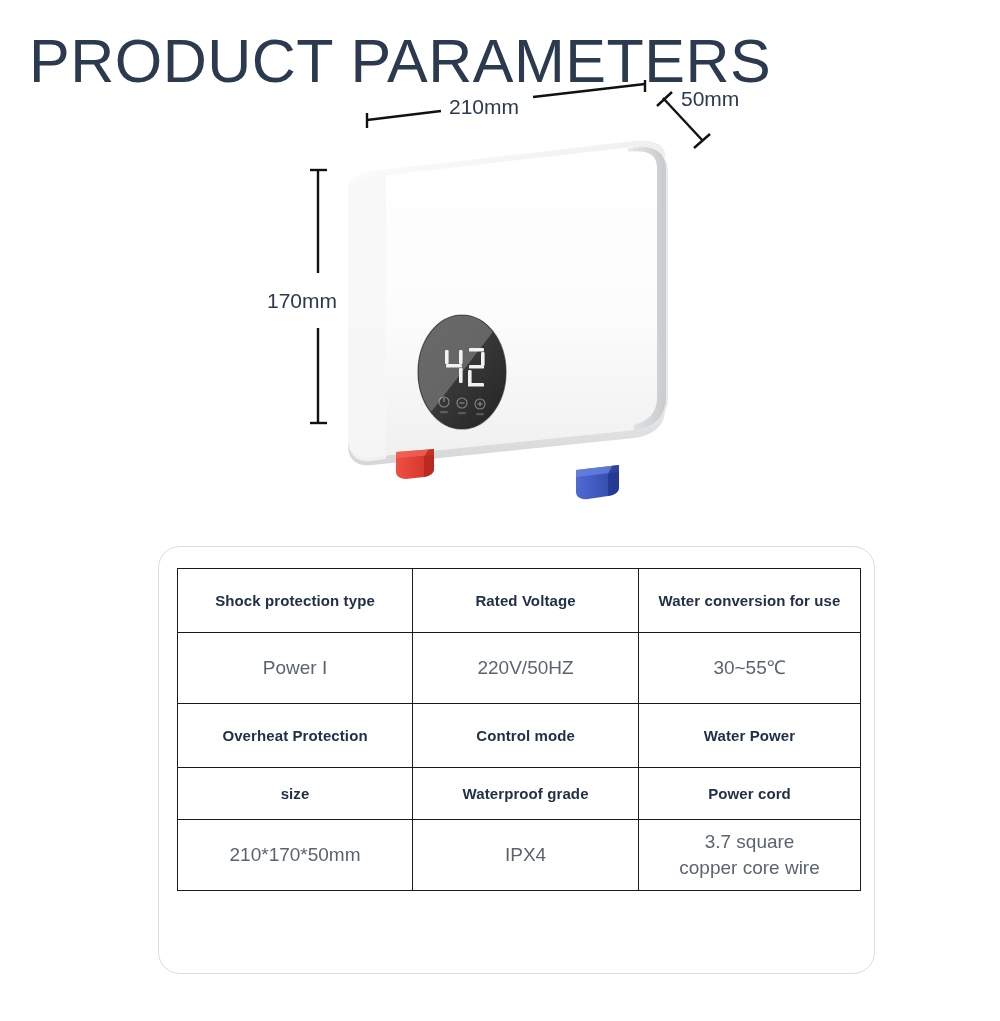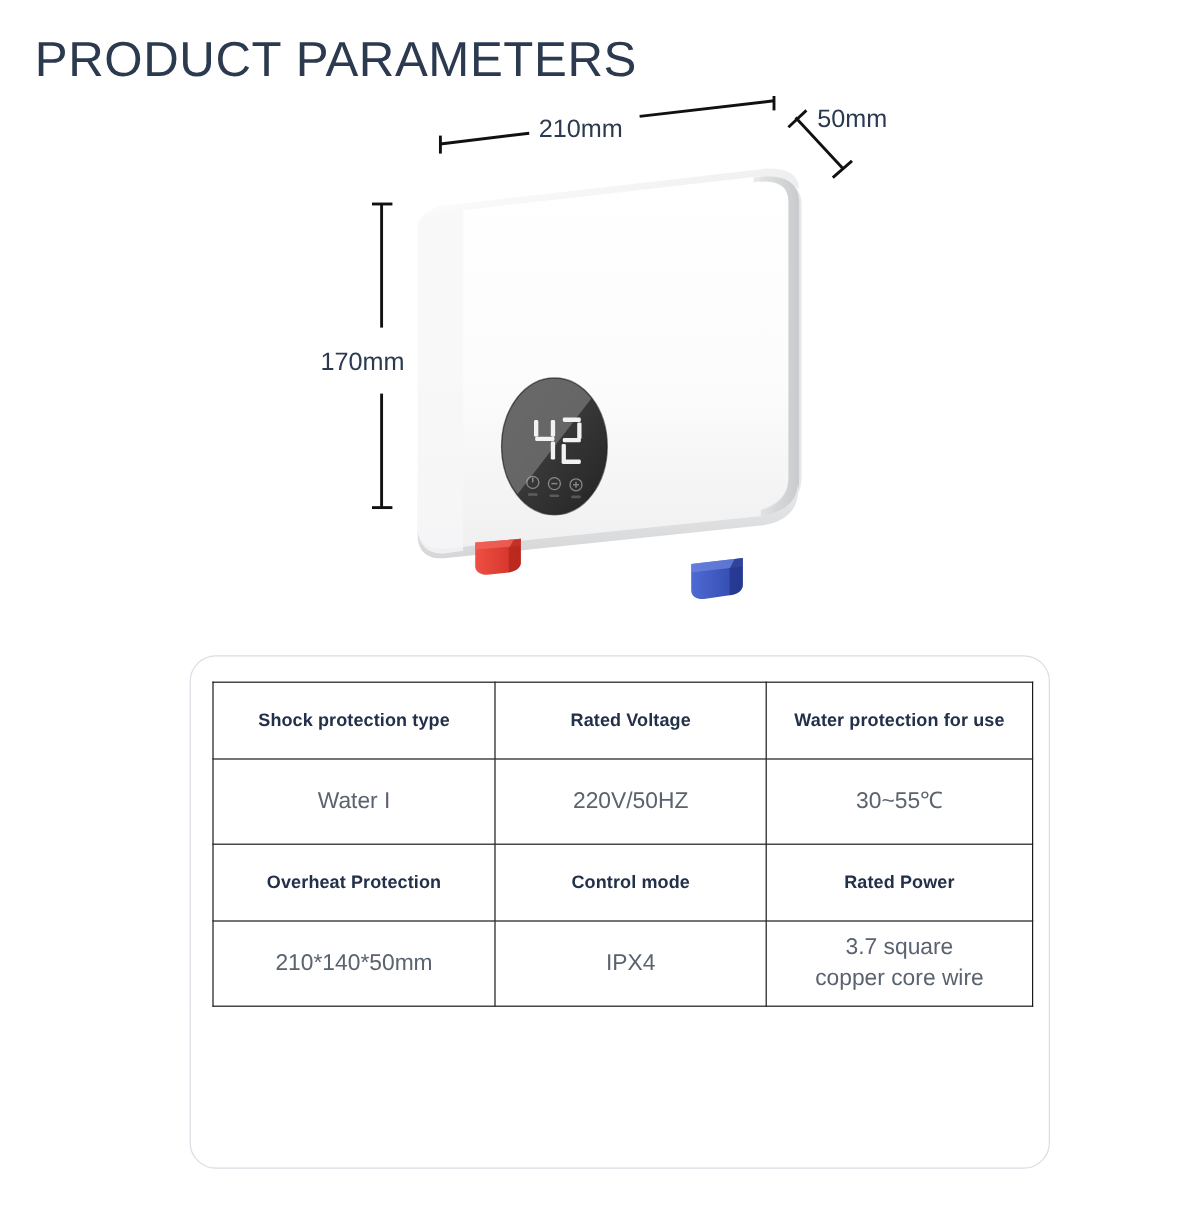--- a/index.html
+++ b/index.html
@@ -13,21 +13,21 @@
     position: relative;
     font-family: "Liberation Sans", sans-serif;
     overflow: hidden;
   }
 
   
   #page-title {
     position: absolute;
     left: 29px;
     top: 26px;
-    font-size: 41px;
+    font-size: 61px;
     font-weight: 300;
     letter-spacing: 0.5px;
     color: #2b3a4f;
     white-space: nowrap;
   }
 
   
   #product-figure {
     position: absolute;
     left: 0;
@@ -234,32 +234,37 @@
     </g>
   </svg>
 </div>
 
 <div id="spec-card"></div>
 <table id="spec-table">
   <tbody>
     <tr class="head-row">
       <td class="col-a">Shock protection type</td>
       <td class="col-b">Rated Voltage</td>
-      <td class="col-c">Water protection for use</td>
+      <td class="col-c">Water conversion for use</td>
     </tr>
     <tr class="value-row">
-      <td class="col-a cell-multiline">Water I</td>
+      <td class="col-a cell-multiline">Power I</td>
       <td class="col-b cell-multiline">220V/50HZ</td>
       <td class="col-c cell-multiline">30~55℃</td>
     </tr>
     <tr class="head-row">
       <td class="col-a">Overheat Protection</td>
       <td class="col-b">Control mode</td>
-      <td class="col-c">Rated Power</td>
+      <td class="col-c">Water Power</td>
+    </tr>
+    <tr class="head-row short">
+      <td class="col-a">size</td>
+      <td class="col-b">Waterproof grade</td>
+      <td class="col-c">Power cord</td>
     </tr>
     <tr class="value-row">
-      <td class="col-a cell-multiline">210*140*50mm</td>
+      <td class="col-a cell-multiline">210*170*50mm</td>
       <td class="col-b cell-multiline">IPX4</td>
       <td class="col-c cell-multiline">3.7 square
 copper core wire</td>
     </tr>
   </tbody>
 </table>
 
 </body></html>

